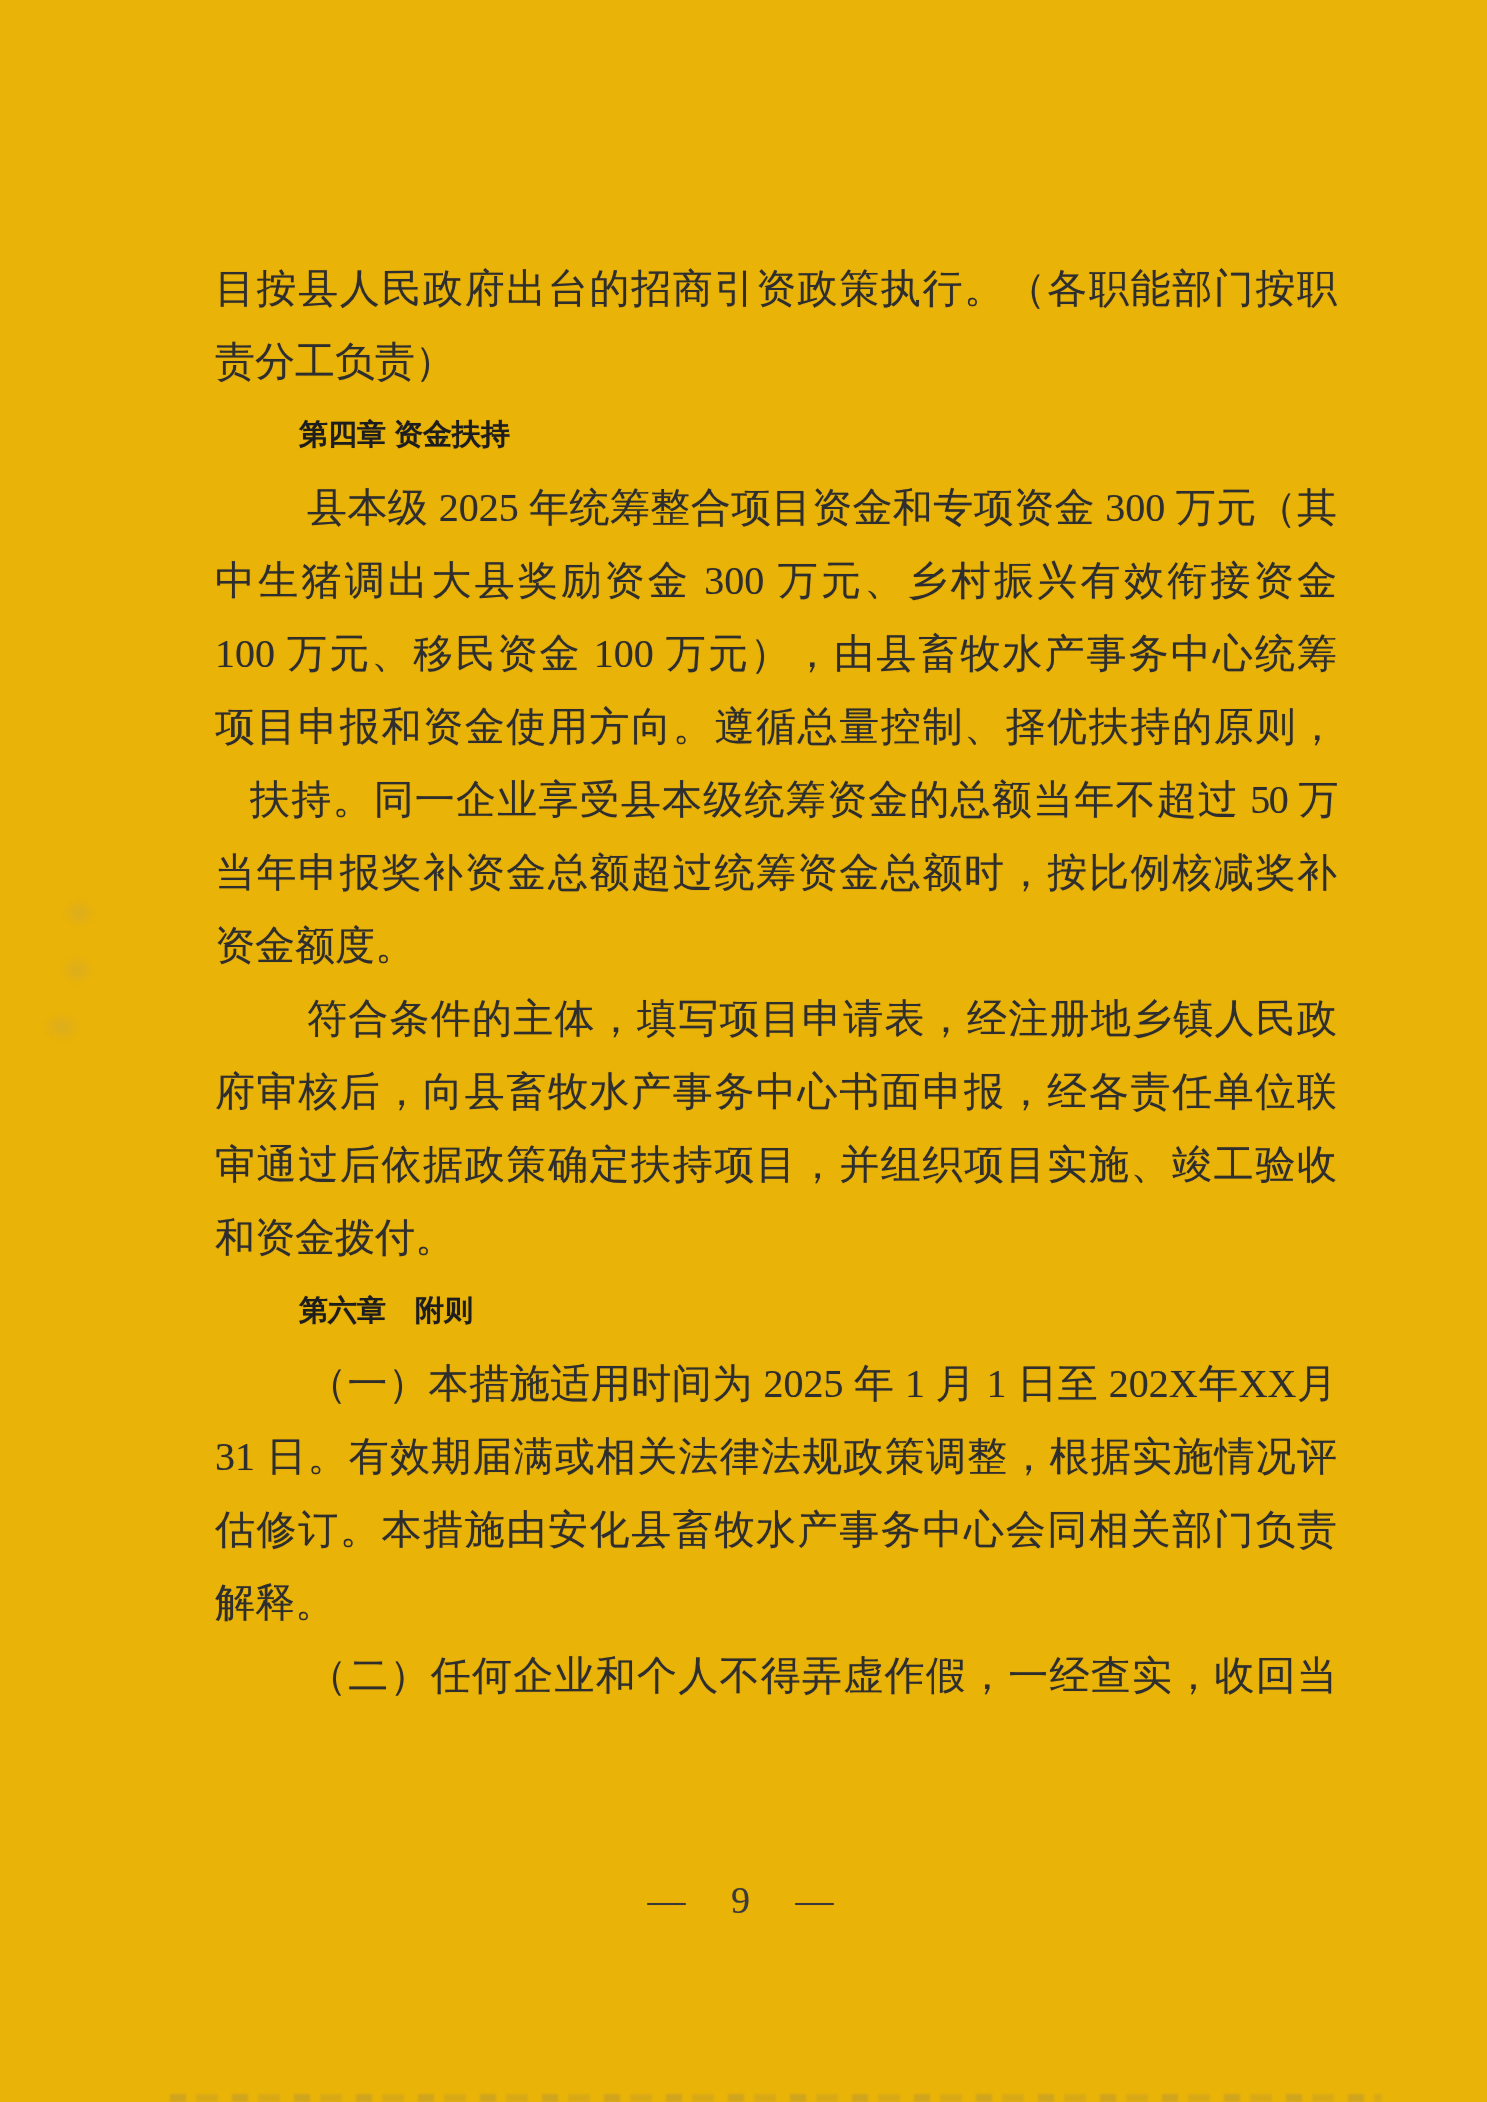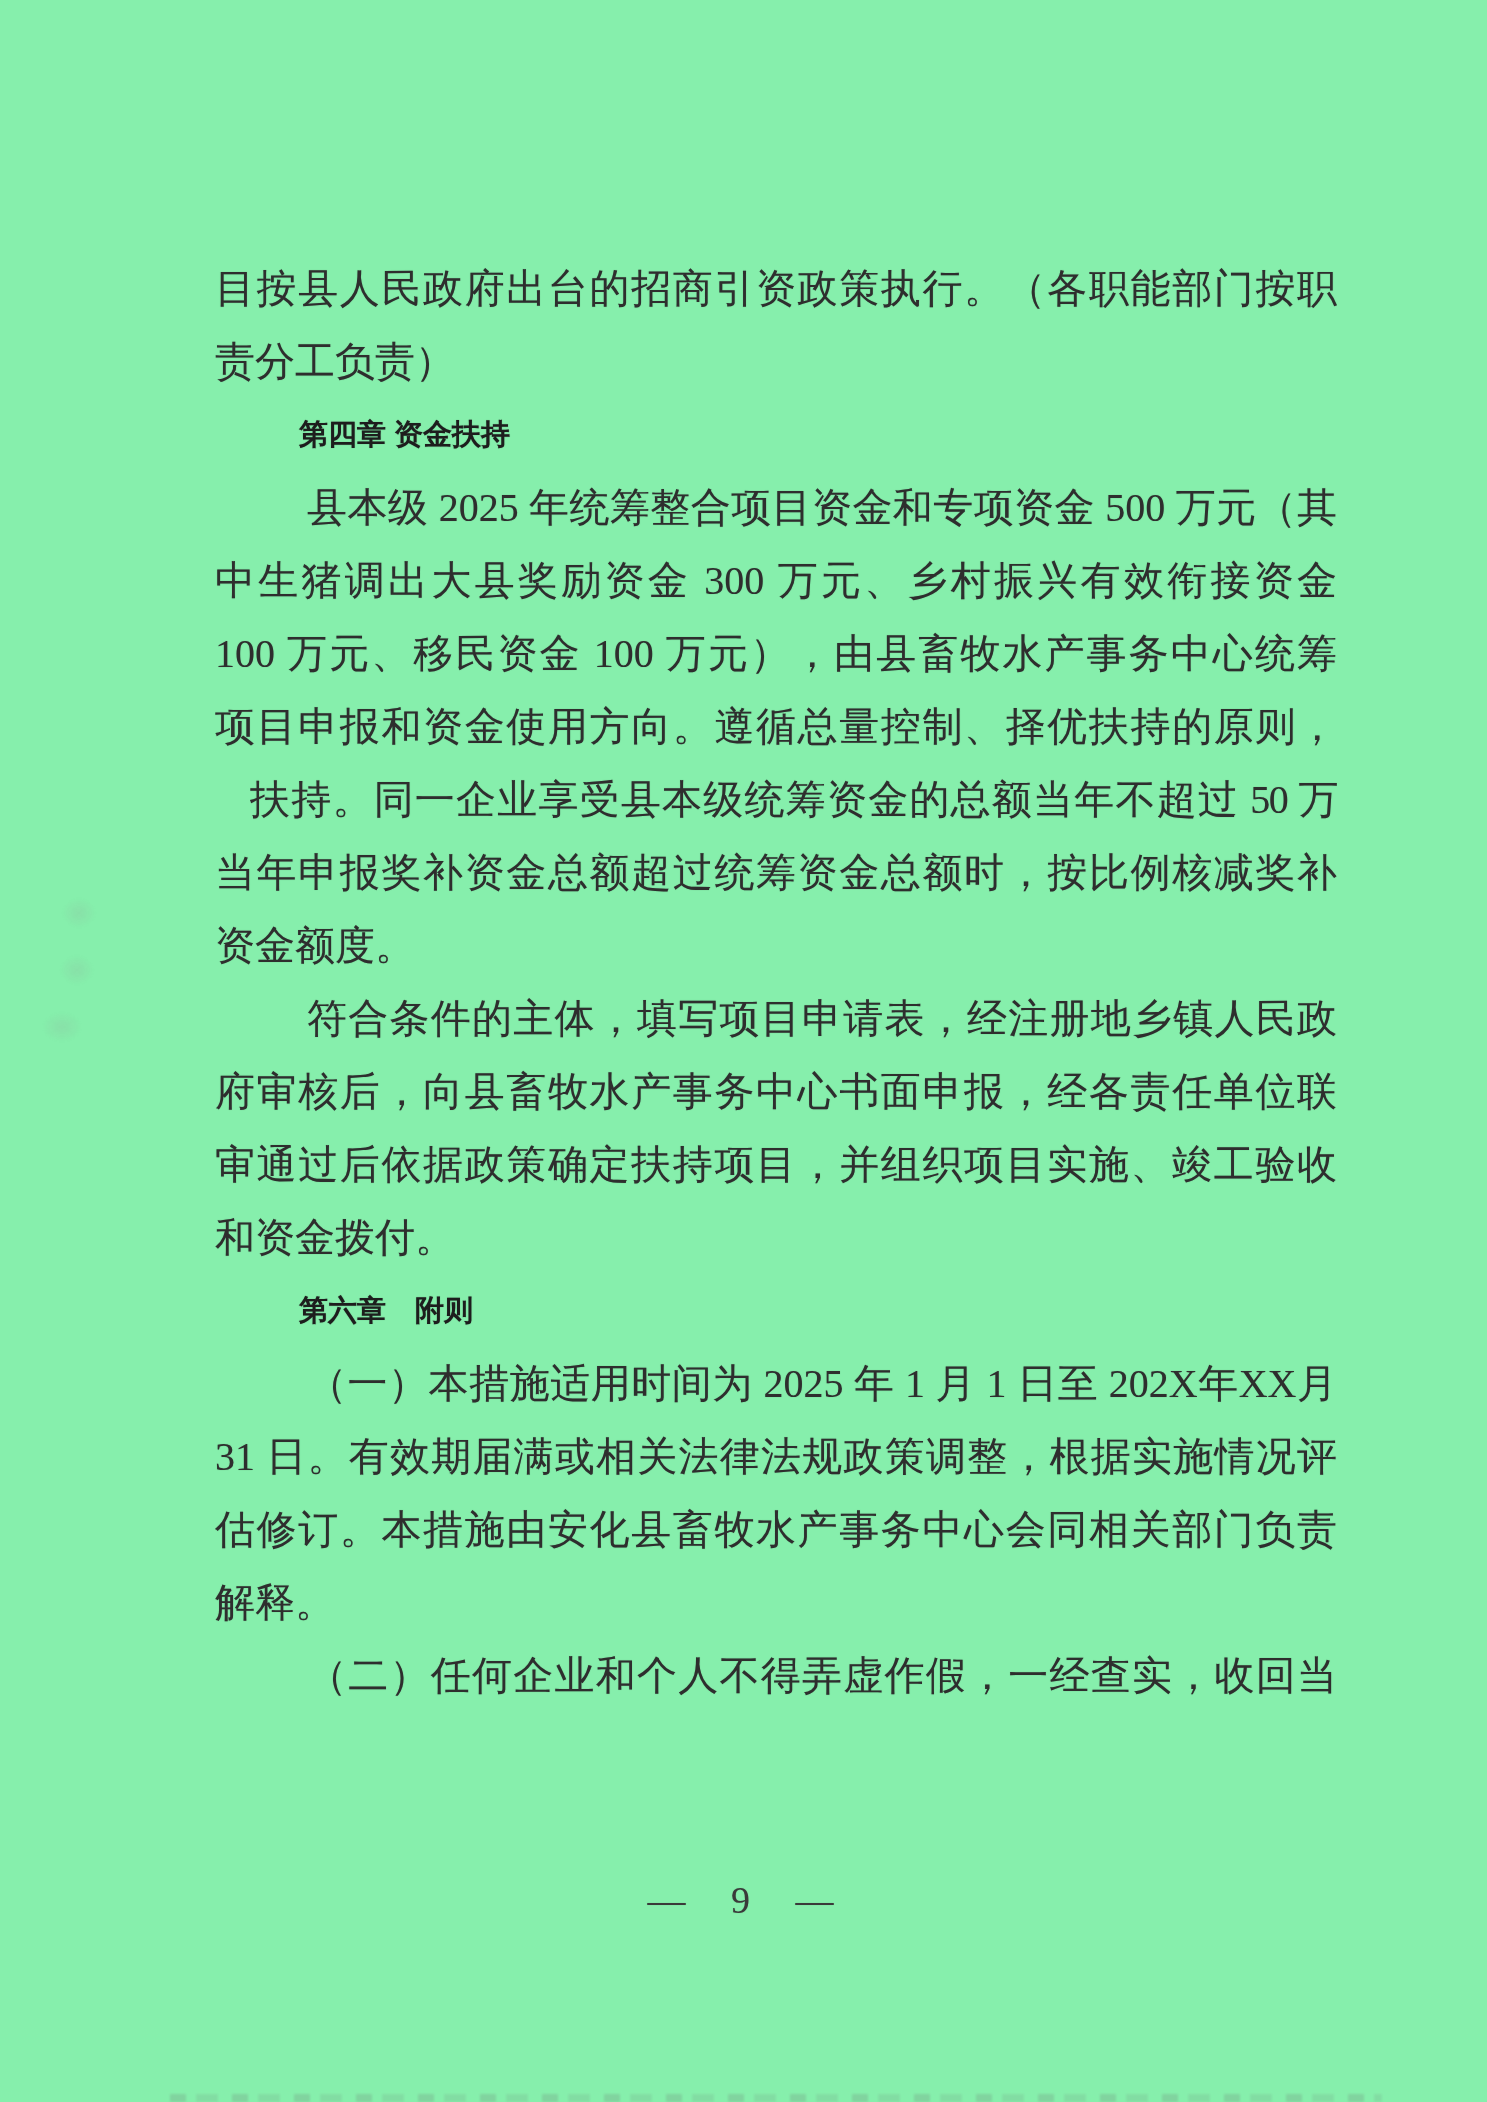--- a/index.html
+++ b/index.html
@@ -1,20 +1,20 @@
 <!DOCTYPE html>
 <html><head>
 <meta charset="utf-8">
 <style>
   html, body { margin: 0; padding: 0; background: #ffffff; }
   .page {
     position: relative;
     width: 1487px;
     height: 2102px;
-    background: #86efac;
+    background: #eab308;
     overflow: hidden;
     font-family: "Liberation Serif", "DejaVu Serif", serif;
   }
   .text-block {
     position: absolute;
     left: 215px;
     top: 252px;
     width: 1122px;
   }
   .l {
@@ -84,21 +84,21 @@
 </style>
 </head>
 <body>
 
 <div class="page">
 
   <div class="text-block">
     <div class="l j">目按县人民政府出台的招商引资政策执行。（各职能部门按职</div>
     <div class="l">责分工负责）</div>
     <div class="l h">第四章 资金扶持</div>
-    <div class="l j ind">县本级 2025 年统筹整合项目资金和专项资金 500 万元（其</div>
+    <div class="l j ind">县本级 2025 年统筹整合项目资金和专项资金 300 万元（其</div>
     <div class="l j">中生猪调出大县奖励资金 300 万元、乡村振兴有效衔接资金</div>
     <div class="l j">100 万元、移民资金 100 万元），由县畜牧水产事务中心统筹</div>
     <div class="l j">项目申报和资金使用方向。遵循总量控制、择优扶持的原则，</div>
     <div class="l j tight">扶持。同一企业享受县本级统筹资金的总额当年不超过 50 万元，</div>
     <div class="l j">当年申报奖补资金总额超过统筹资金总额时，按比例核减奖补</div>
     <div class="l">资金额度。</div>
     <div class="l j ind">符合条件的主体，填写项目申请表，经注册地乡镇人民政</div>
     <div class="l j">府审核后，向县畜牧水产事务中心书面申报，经各责任单位联</div>
     <div class="l j">审通过后依据政策确定扶持项目，并组织项目实施、竣工验收</div>
     <div class="l">和资金拨付。</div>

